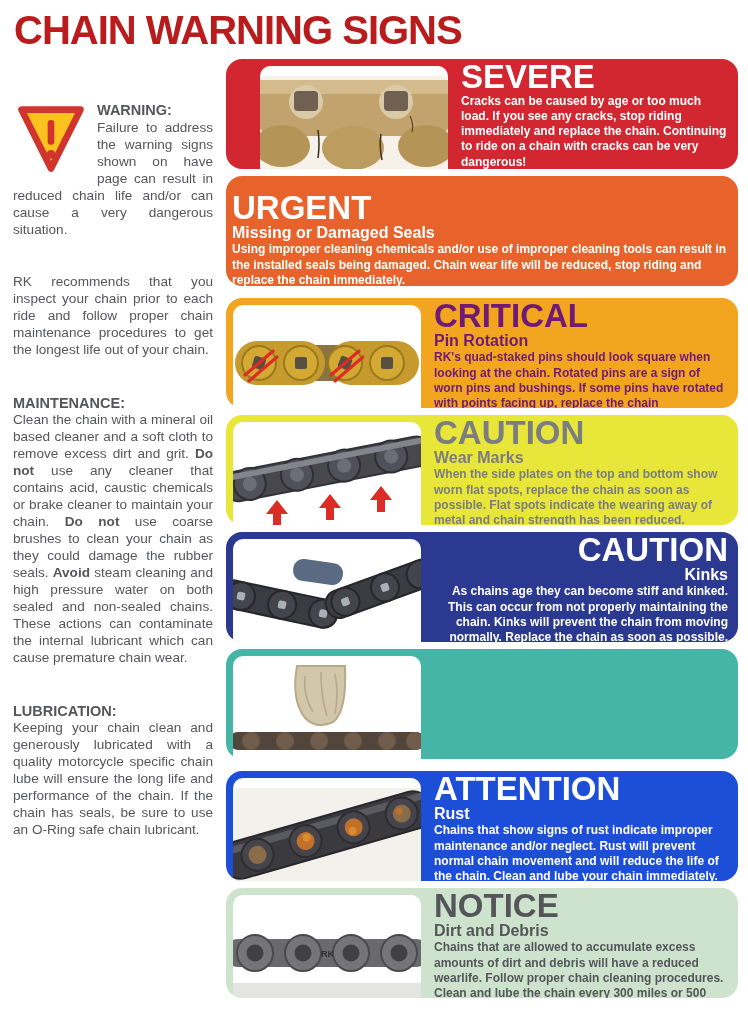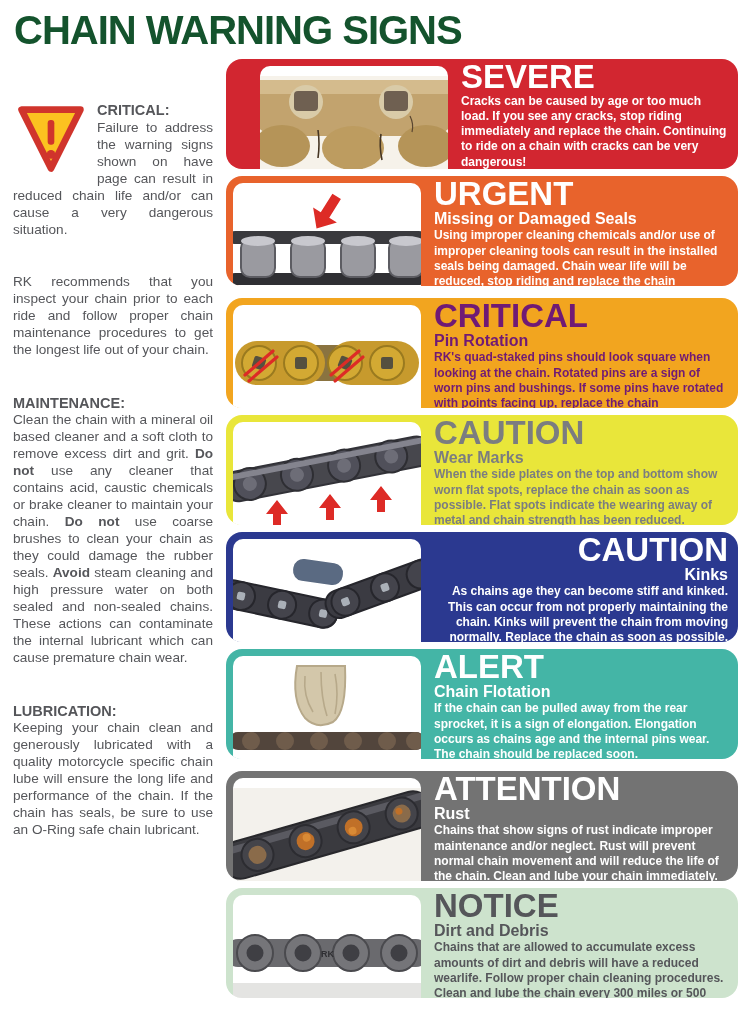--- a/index.html
+++ b/index.html
@@ -36,34 +36,34 @@
   .photo svg { display: block; width: 100%; height: 100%; }
   .cardtext { padding: 1px 10px 2px 6px; }
   .card-title { font-size: 33px; font-weight: bold; line-height: 1.02; }
   .card-subtitle { font-size: 16px; font-weight: bold; line-height: 1.05; margin-bottom: 1px; }
   .card-body { font-size: 12px; font-weight: bold; line-height: 1.27; }
 </style>
 </head>
 <body>
 
 <div class="page">
-  <h1 class="page-title" style="color: #14532d; margin-top: 8px;">CHAIN WARNING SIGNS</h1>
+  <h1 class="page-title" style="color: #b91c1c; margin-top: 8px;">CHAIN WARNING SIGNS</h1>
 
   <div class="content">
 
     <aside class="sidebar">
       <div class="warn-block">
         <span class="tri-wrap">
           <svg viewBox="0 0 80 76">
             <path d="M9,7 L71,7 L40,69 Z" fill="#fcc220" stroke="#d0342c" stroke-width="7" stroke-linejoin="round"></path>
             <rect x="36.5" y="18" width="7" height="26" rx="3.2" fill="#d0342c"></rect>
             <circle cx="40" cy="54" r="4.6" fill="#d0342c"></circle>
           </svg>
         </span>
-        <div class="side-heading">CRITICAL:</div>
+        <div class="side-heading">WARNING:</div>
         <div class="side-para">Failure to address the warning signs shown on have page can result in reduced chain life and/or can cause a very dangerous situation.</div>
         <div class="side-gap"></div>
         <div class="side-para">RK recommends that you inspect your chain prior to each ride and follow proper chain maintenance procedures to get the longest life out of your chain.</div>
       </div>
 
       <div class="side-gap"></div>
 
       <div>
         <div class="side-heading">MAINTENANCE:</div>
         <div class="side-para"><span>Clean the chain with a mineral oil based cleaner and a soft cloth to remove excess dirt and grit. </span><span style="font-weight: 700;">Do not</span><span> use any cleaner that contains acid, caustic chemicals or brake cleaner to maintain your chain. </span><span style="font-weight: 700;">Do not</span><span> use coarse brushes to clean your chain as they could damage the rubber seals. </span><span style="font-weight: 700;">Avoid</span><span> steam cleaning and high pressure water on both sealed and non-sealed chains. These actions can contaminate the internal lubricant which can cause premature chain wear.</span></div>
@@ -96,21 +96,21 @@
             <path d="M121,58 q-2,12 1,26" stroke="#453523" stroke-width="1.6" fill="none"></path>
             <path d="M150,40 q4,8 2,16" stroke="#5a4630" stroke-width="1.2" fill="none"></path>
           </svg>
         </div>
         <div class="cardtext">
           <div class="card-title">SEVERE</div>
           <div class="card-body">Cracks can be caused by age or too much load. If you see any cracks, stop riding immediately and replace the chain. Continuing to ride on a chain with cracks can be very dangerous!</div>
         </div>
       </section>
 
-      <section class="card" style="background: rgb(232, 99, 44); color: rgb(255, 255, 255);">
+      <section class="card" style="background: rgb(232, 99, 44); color: rgb(255, 255, 255); flex-direction: column;">
         <div class="photo">
           <svg viewBox="0 0 188 96">
             <rect x="0" y="0" width="188" height="96" fill="#ffffff"></rect>
             <rect x="-4" y="38" width="196" height="13" rx="6" fill="#3a3a3e"></rect>
             <rect x="-4" y="80" width="196" height="12" rx="6" fill="#2f2f33"></rect>
             <g>
               <rect x="8" y="46" width="34" height="38" rx="9" fill="#9a9aa0" stroke="#5c5c62" stroke-width="2"></rect>
               <rect x="58" y="46" width="34" height="38" rx="9" fill="#9a9aa0" stroke="#5c5c62" stroke-width="2"></rect>
               <rect x="108" y="46" width="34" height="38" rx="9" fill="#9a9aa0" stroke="#5c5c62" stroke-width="2"></rect>
               <rect x="156" y="46" width="34" height="38" rx="9" fill="#9a9aa0" stroke="#5c5c62" stroke-width="2"></rect>
@@ -231,28 +231,23 @@
             <rect x="-4" y="66" width="196" height="18" rx="9" fill="#52453c"></rect>
             <circle cx="18" cy="75" r="9" fill="#6f5c4b"></circle>
             <circle cx="52" cy="75" r="9" fill="#6f5c4b"></circle>
             <circle cx="86" cy="75" r="9" fill="#6f5c4b"></circle>
             <circle cx="120" cy="75" r="9" fill="#6f5c4b"></circle>
             <circle cx="154" cy="75" r="9" fill="#6f5c4b"></circle>
             <circle cx="182" cy="75" r="9" fill="#6f5c4b"></circle>
             <ellipse cx="86" cy="92" rx="26" ry="7" fill="#ffffff"></ellipse>
           </svg>
         </div>
-        <div class="cardtext">
-          <div class="card-title">ALERT</div>
-          <div class="card-subtitle">Chain Flotation</div>
-          <div class="card-body">If the chain can be pulled away from the rear sprocket, it is a sign of elongation. Elongation occurs as chains age and the internal pins wear. The chain should be replaced soon.</div>
-        </div>
-      </section>
-
-      <section class="card" style="background: #737373; color: rgb(255, 255, 255); margin-top: 12px;">
+      </section>
+
+      <section class="card" style="background: #1d4ed8; color: rgb(255, 255, 255); margin-top: 12px;">
         <div class="photo">
           <svg viewBox="0 0 188 96">
             <rect x="0" y="0" width="188" height="96" fill="#f3f1ec"></rect>
             <g transform="rotate(-16 94 48)">
               <rect x="-14" y="28" width="216" height="38" rx="18" fill="#3a3a3f" stroke="#28282c" stroke-width="2"></rect>
               <rect x="-14" y="32" width="216" height="7" rx="3.5" fill="#5a5a61"></rect>
               <circle cx="22" cy="47" r="16" fill="#44444a" stroke="#2c2c31" stroke-width="2"></circle>
               <circle cx="72" cy="47" r="16" fill="#44444a" stroke="#2c2c31" stroke-width="2"></circle>
               <circle cx="122" cy="47" r="16" fill="#44444a" stroke="#2c2c31" stroke-width="2"></circle>
               <circle cx="172" cy="47" r="16" fill="#44444a" stroke="#2c2c31" stroke-width="2"></circle>

